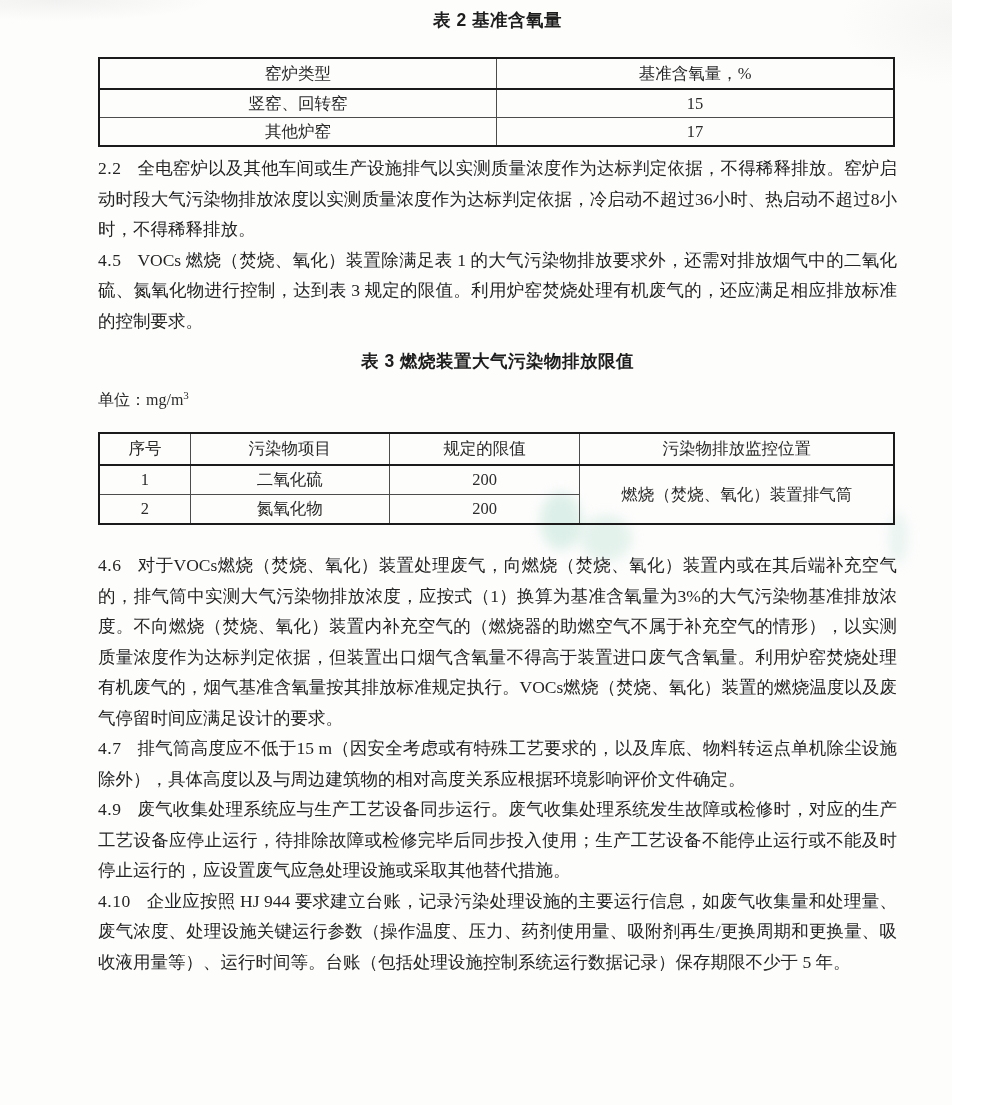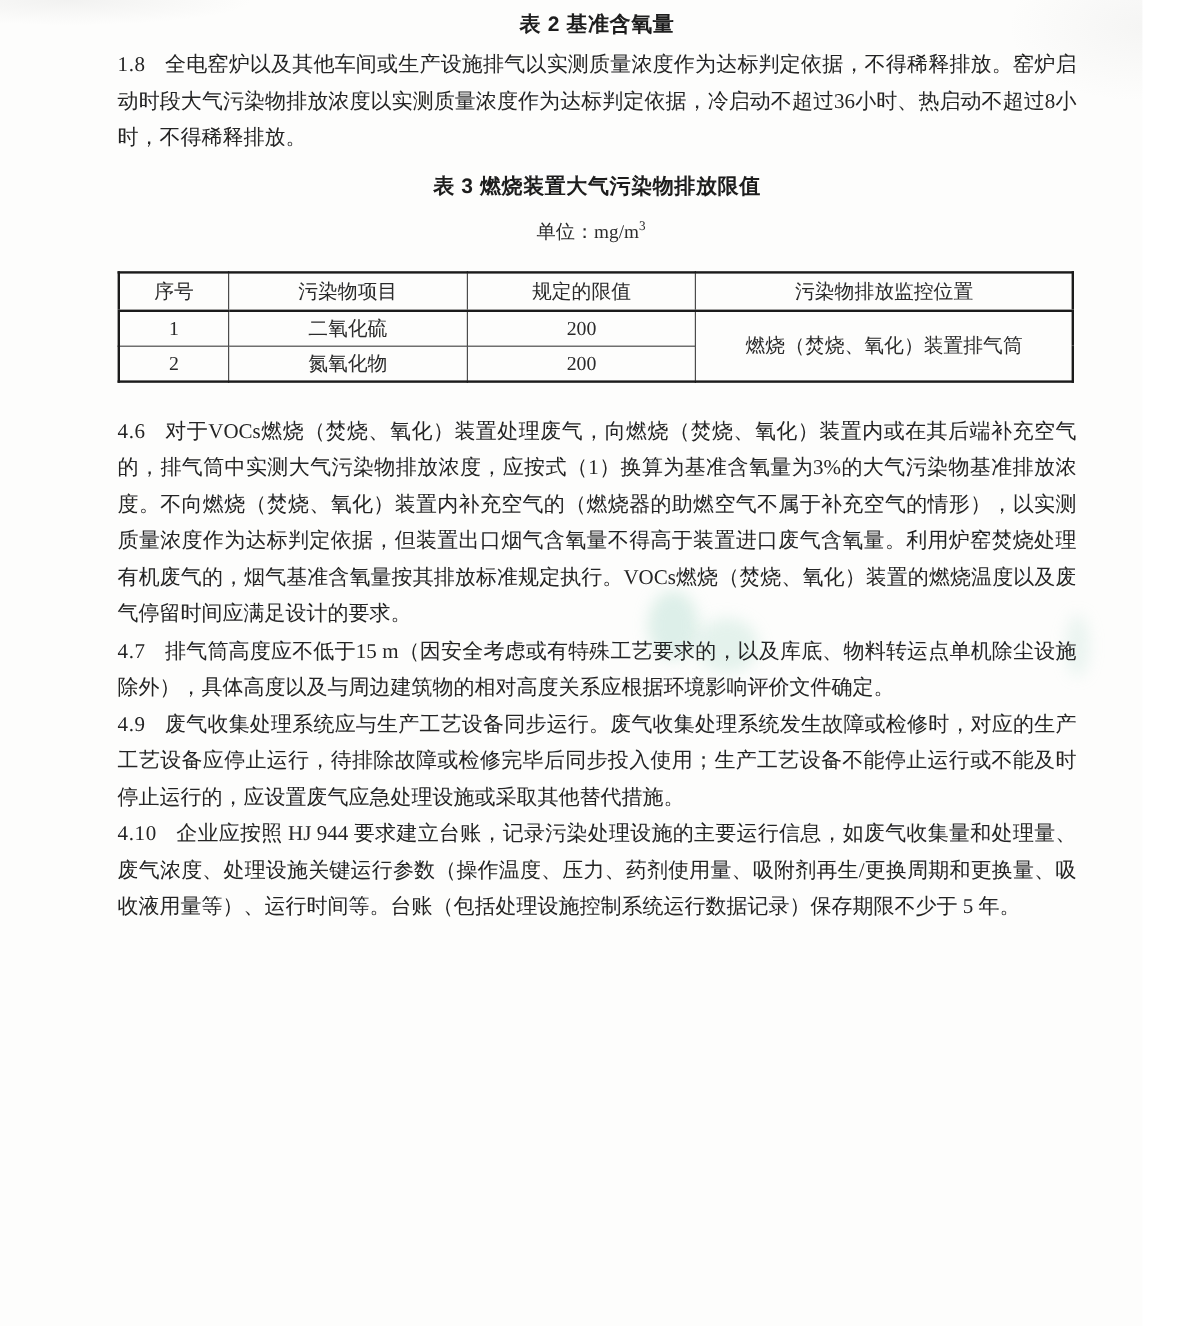--- a/index.html
+++ b/index.html
@@ -56,21 +56,21 @@
     margin:0;
     font-size:17.5px;
     line-height:30.5px;
     text-align:justify;
     color:#242424;
   }
   p.clause .cnum { padding-right:16px; letter-spacing:0.5px; }
   p.clause.indented { text-indent:2.1em; }
   .unit-line {
     margin-top:16px;
-    text-align:center;
+    text-align:left;
     padding-right:10px;
     font-size:16px;
     color:#2a2a2a;
     height:22px;
   }
   .unit-line sup { font-size:11px; }
   .t3-block { margin-top:13px; }
   .wm {
     position:absolute;
     border-radius:50%;
@@ -86,23 +86,44 @@
 
 <div class="page">
   <div class="wm wm1"></div>
   <div class="wm wm2"></div>
   <div class="wm wm3"></div>
 
   <div class="content">
 
     <h2 class="tbl-title">表 2 基准含氧量</h2>
 
+    <table class="dtable t2">
+      <colgroup>
+          <col style="width:50%">
+          <col style="width:50%">
+        </colgroup>
+      <tbody>
+          <tr class="hdr">
+        <td>窑炉类型</td>
+        <td>基准含氧量，%</td>
+      </tr>
+      <tr>
+        <td>竖窑、回转窑</td>
+        <td>15</td>
+      </tr>
+      <tr>
+        <td class="thin">其他炉窑</td>
+        <td class="thin">17</td>
+      </tr>
+    </tbody>
+      </table>
 
     <div class="clauses-a">
-      <p class="clause"><span class="cnum">1.8</span><span>全电窑炉以及其他车间或生产设施排气以实测质量浓度作为达标判定依据，不得稀释排放。窑炉启动时段大气污染物排放浓度以实测质量浓度作为达标判定依据，冷启动不超过36小时、热启动不超过8小时，不得稀释排放。</span></p>
+      <p class="clause"><span class="cnum">2.2</span><span>全电窑炉以及其他车间或生产设施排气以实测质量浓度作为达标判定依据，不得稀释排放。窑炉启动时段大气污染物排放浓度以实测质量浓度作为达标判定依据，冷启动不超过36小时、热启动不超过8小时，不得稀释排放。</span></p>
+      <p class="clause"><span class="cnum">4.5</span><span>VOCs 燃烧（焚烧、氧化）装置除满足表 1 的大气污染物排放要求外，还需对排放烟气中的二氧化硫、氮氧化物进行控制，达到表 3 规定的限值。利用炉窑焚烧处理有机废气的，还应满足相应排放标准的控制要求。</span></p>
     </div>
 
     <div class="t3-block">
       <h2 class="tbl-title">表 3 燃烧装置大气污染物排放限值</h2>
       <div class="unit-line"><span>单位：mg/m</span><sup>3</sup></div>
 
       <table class="dtable t3">
         <colgroup>
             <col style="width:11.5%">
             <col style="width:25%">

